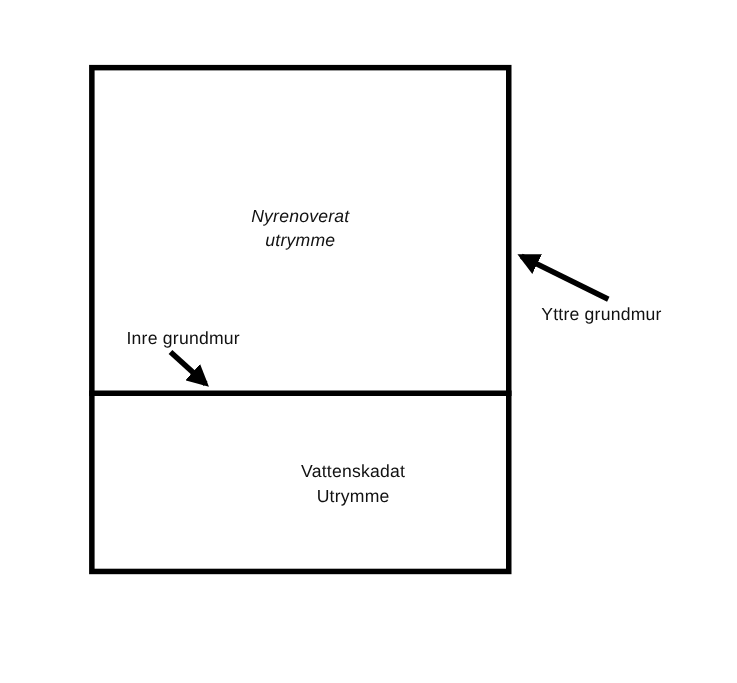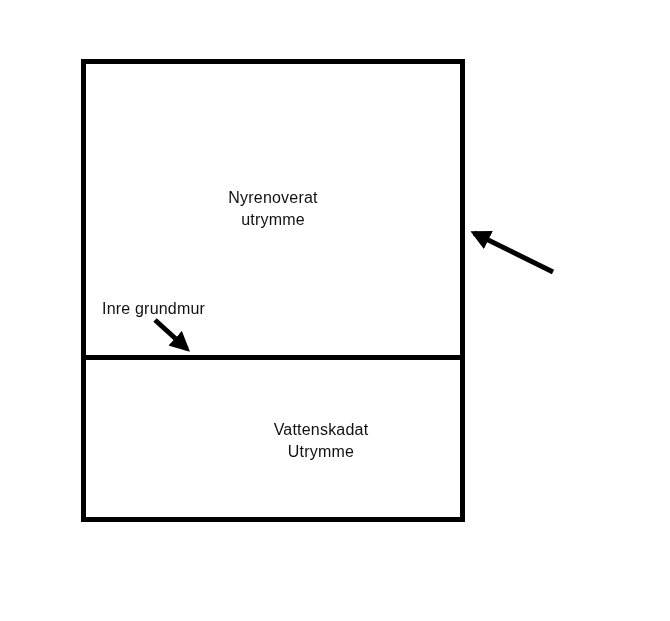--- a/index.html
+++ b/index.html
@@ -37,30 +37,30 @@
   .section-label {
     position: absolute;
     left: 81px;
     width: 384px;
     text-align: center;
     font-size: 16px;
     line-height: 22px;
     letter-spacing: 0.2px;
   }
   .section-label span { display: block; }
-  .label-top { top: 187px; }
+  .label-top { top: 187px; font-style: italic; }
   .label-bottom { top: 419px; margin-left: 48px; }
   .annotation {
     position: absolute;
     font-size: 16px;
     line-height: 20px;
     letter-spacing: 0.2px;
     white-space: nowrap;
   }
-  .annotation-inner { left: 102px; top: 299px; }
+  .annotation-inner { left: 115px; top: 299px; }
   .annotation-outer { left: 492px; top: 277px; }
   svg.arrows {
     position: absolute;
     left: 0;
     top: 0;
     width: 670px;
     height: 621px;
     pointer-events: none;
   }
 </style>
@@ -78,20 +78,21 @@
     <span>utrymme</span>
   </div>
 
   <div class="section-label label-bottom">
     <span>Vattenskadat</span>
     <span>Utrymme</span>
   </div>
 
   <div class="annotation annotation-inner">Inre grundmur</div>
 
+  <div class="annotation annotation-outer">Yttre grundmur</div>
 
   <svg class="arrows" viewBox="0 0 670 621" xmlns="http://www.w3.org/2000/svg">
     <defs>
       <marker id="arrowhead" viewBox="0 0 10 10" refX="8" refY="5" markerWidth="4" markerHeight="4" orient="auto-start-reverse">
         <path d="M 0 0 L 10 5 L 0 10 z" fill="#000000"></path>
       </marker>
     </defs>
     <line x1="155" y1="320" x2="187" y2="349" stroke="#000000" stroke-width="5" marker-end="url(#arrowhead)"></line>
     <line x1="553" y1="272" x2="474" y2="233" stroke="#000000" stroke-width="5" marker-end="url(#arrowhead)"></line>
   </svg>

